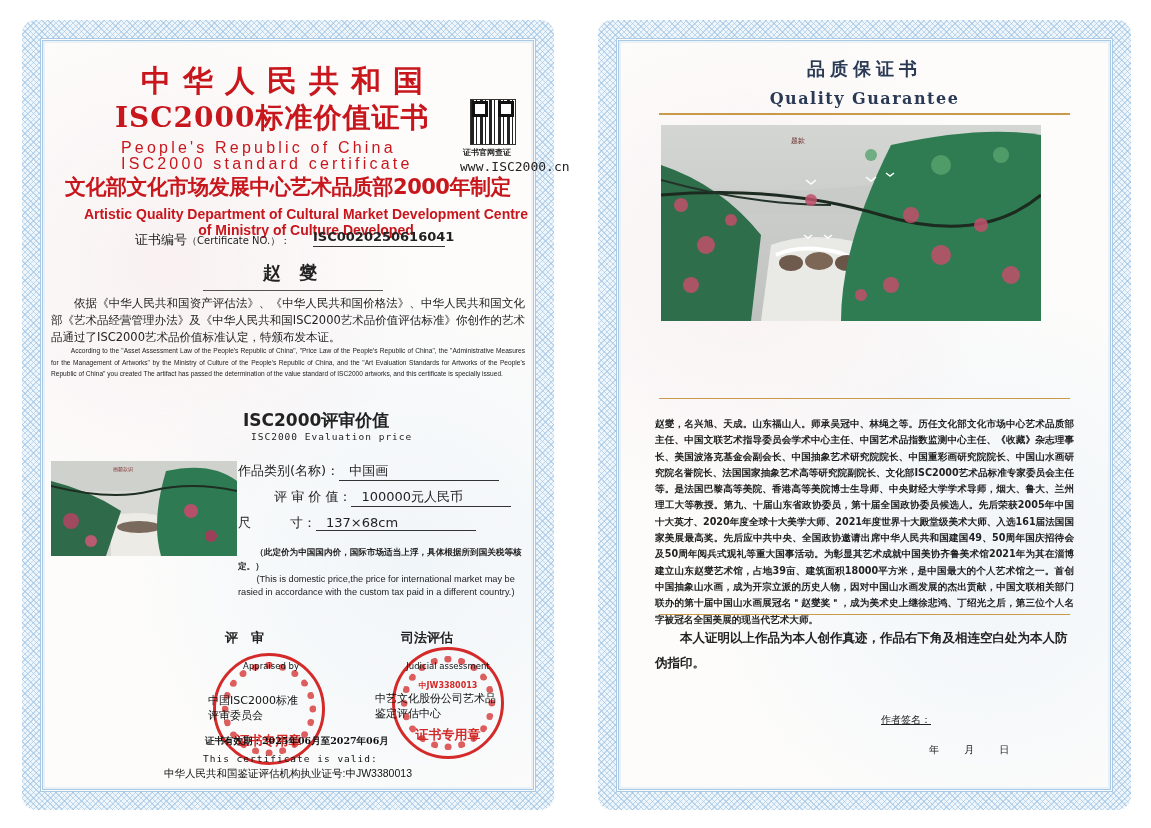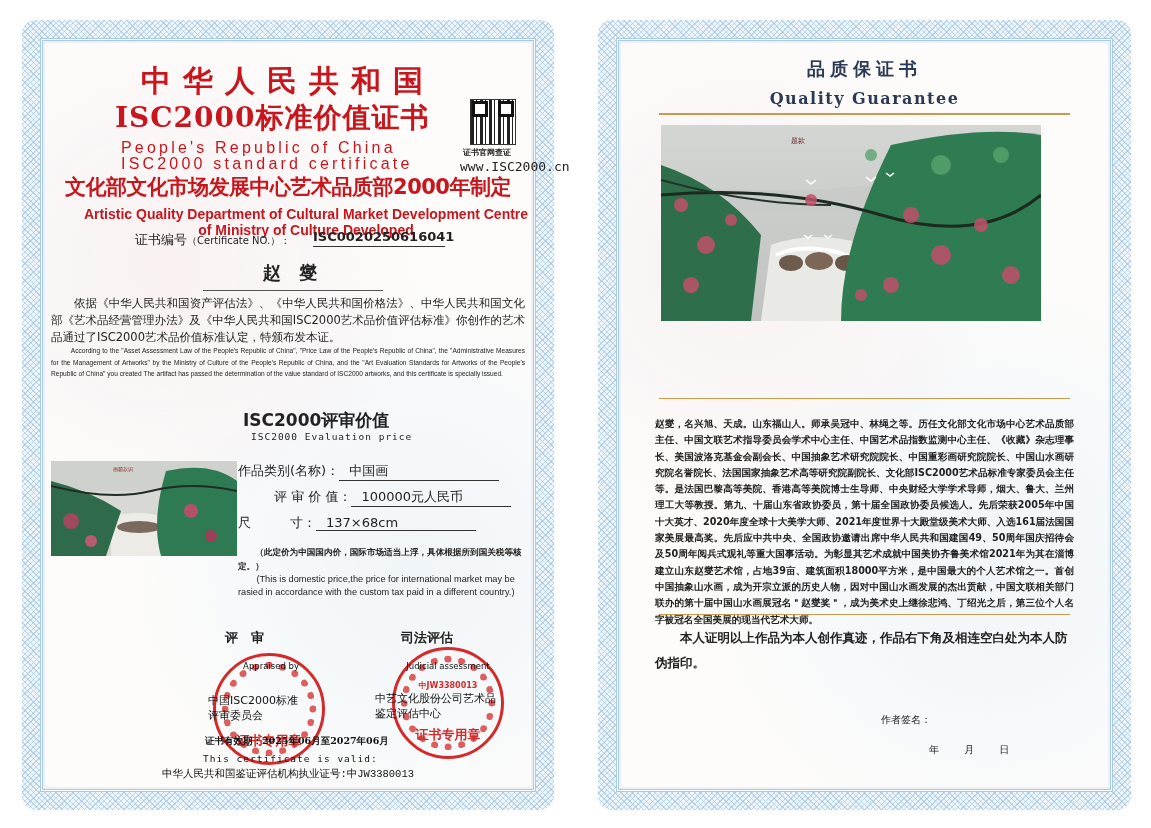--- a/index.html
+++ b/index.html
@@ -59,30 +59,30 @@
   .note-en { left: 195px; top: 532px; width: 285px; font-size: 9.2px; line-height: 13px; color: #222; text-indent: 2em; font-family: "Liberation Sans", sans-serif; }
   .sig-label { top: 588px; font-size: 13px; font-weight: bold; color: #222; }
   .seal { width: 112px; height: 112px; border: 3px solid #d42a2a; border-radius: 50%; box-sizing: border-box; }
   .seal-ring { position: absolute; inset: 6px; border-radius: 50%; border: 7px dotted rgba(212,42,42,0.75); }
   .seal-bottom { position: absolute; left: 0; right: 0; bottom: 12px; text-align: center; color: #d42a2a; font-weight: bold; font-size: 13px; }
   .seal-top { position: absolute; left: 0; right: 0; top: 30px; text-align: center; color: #d42a2a; font-size: 8px; font-weight: bold; }
   .seal-over-en { font-size: 8.5px; color: #111; text-align: center; }
   .seal-over-cn { font-size: 11px; color: #111; text-align: left; line-height: 15px; }
   .valid-cn { left: 162px; top: 694px; font-size: 9.5px; color: #111; font-weight: bold; font-family: "DejaVu Serif", serif; }
   .valid-en { left: 160px; top: 712px; font-size: 9.5px; color: #111; letter-spacing: 1px; font-family: "DejaVu Sans Mono", monospace; }
-  .license { left: 0; right: 0; top: 726px; text-align: center; font-size: 10.5px; color: #111; font-family: Liberation Mono, monospace; }
+  .license { left: 0; right: 0; top: 726px; text-align: center; font-size: 10.5px; color: #111; font-family: Liberation Sans, sans-serif; }
 
   
   .q-title-cn { left: 0; right: 0; top: 16px; text-align: center; font-size: 18px; font-weight: bold; color: #2a3a55; letter-spacing: 5px; font-family: "DejaVu Serif", serif; }
   .q-title-en { left: 0; right: 0; top: 48px; text-align: center; font-size: 16px; font-weight: bold; color: #2a3a55; letter-spacing: 1.5px; font-family: "DejaVu Serif", serif; }
   .gold-line { left: 40px; right: 40px; height: 2px; background: #c89a4a; }
   .painting { left: 42px; top: 84px; width: 380px; height: 196px; }
   .bio { left: 36px; right: 36px; top: 375px; font-size: 9.6px; line-height: 16.3px; color: #222; font-weight: bold; text-align: justify; }
   .decl { left: 36px; right: 36px; top: 584px; font-size: 12.5px; line-height: 25px; color: #222; font-weight: bold; text-indent: 2em; }
-  .sig-author { left: 262px; top: 672px; font-size: 10px; color: #222; }
+  .sig-author { left: 262px; top: 672px; font-size: 10px; color: #222; text-decoration: underline; }
   .date-line { left: 310px; top: 702px; font-size: 10px; color: #222; word-spacing: 22px; }
 </style>
 </head>
 <body>
 
 <div class="cert left">
   <div class="inner">
     <div class="abs t-cn-country">中华人民共和国</div>
     <div class="abs t-cn-title">ISC2000标准价值证书</div>
     <div class="abs t-en1">People's Republic of China</div>

